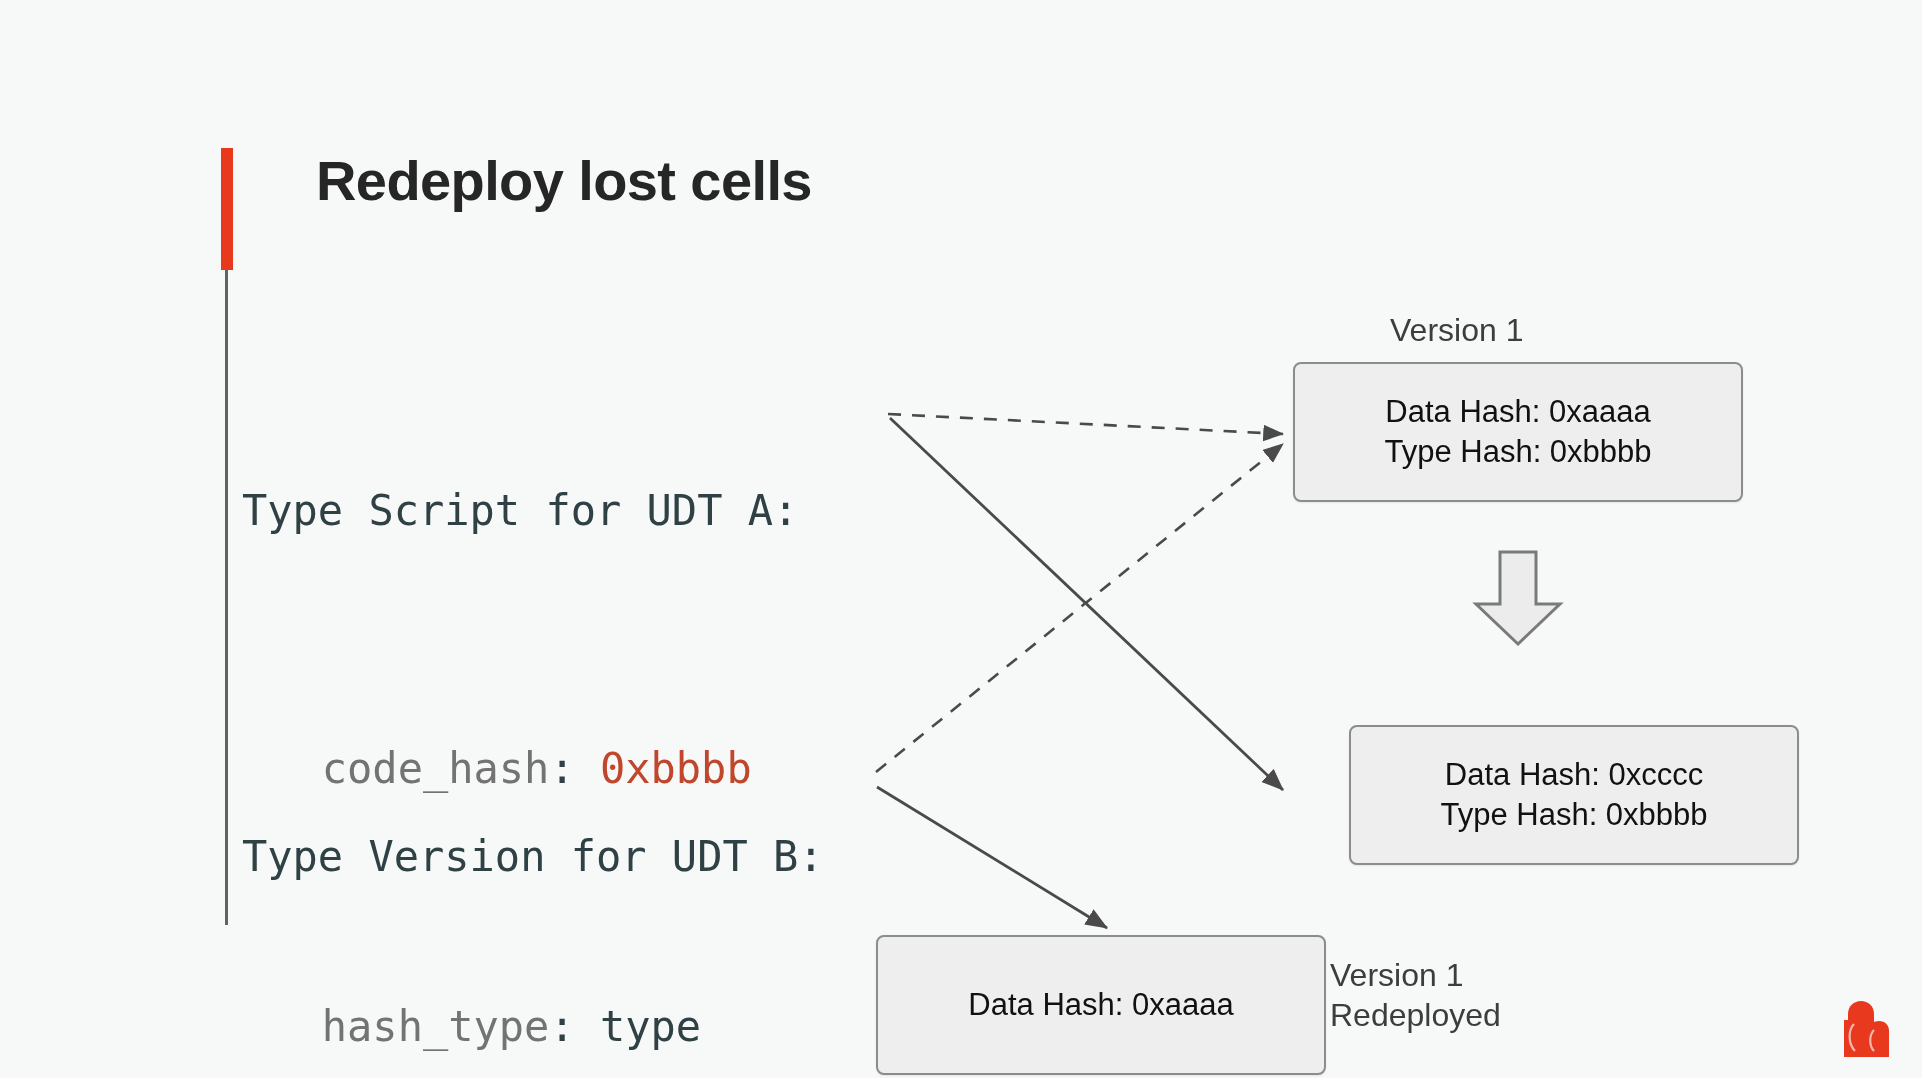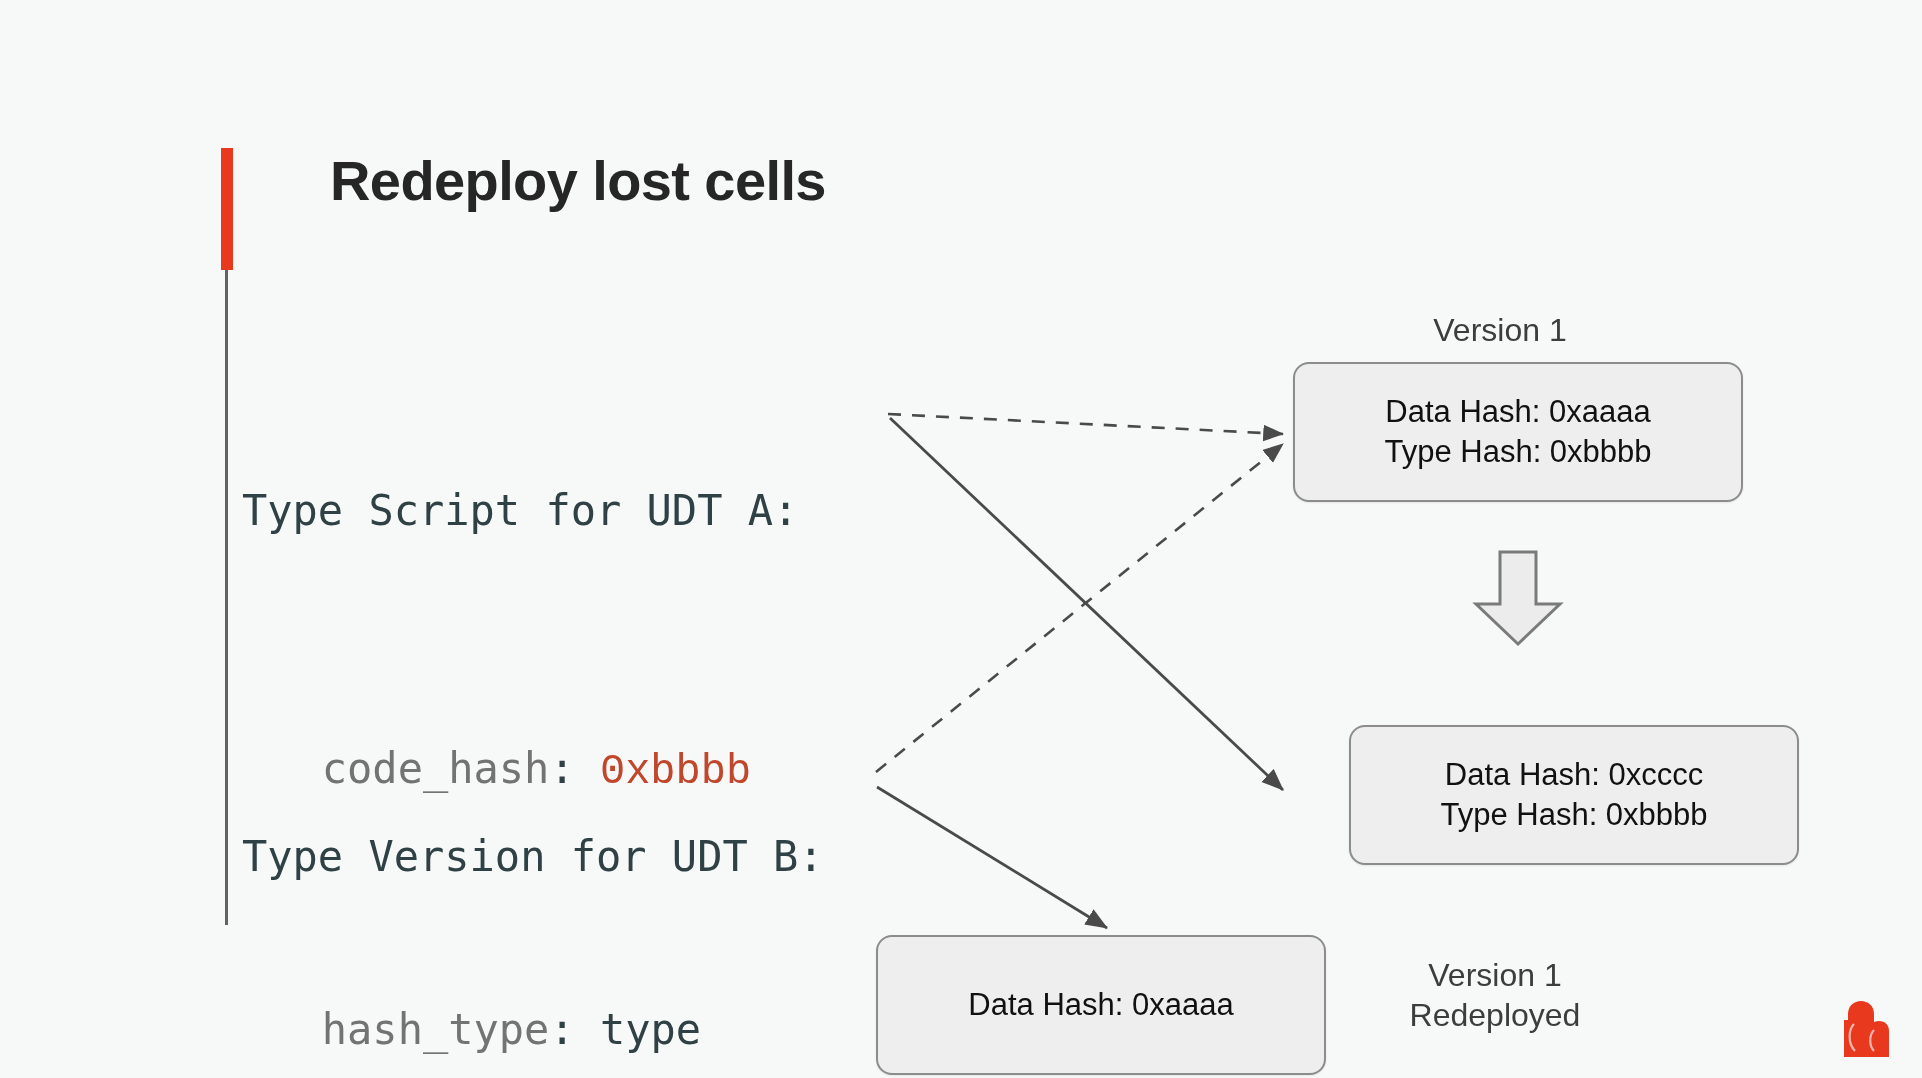--- a/index.html
+++ b/index.html
@@ -38,21 +38,21 @@
     position: absolute;
     left: 225px;
     top: 270px;
     width: 3px;
     height: 655px;
     background: #5d6463;
   }
 
   .slide-title {
     position: absolute;
-    left: 330px;
+    left: 316px;
     top: 152px;
     font-size: 56px;
     font-weight: 700;
     color: #262626;
     letter-spacing: -0.6px;
     line-height: 1.05;
     white-space: nowrap;
   }
 
   
@@ -67,42 +67,42 @@
     letter-spacing: 0px;
   }
   .code-block.first  { top: 296px; }
   .code-block.second { top: 642px; }
 
   .code-line { white-space: pre; }
   .code-line.indented { padding-left: 1.9em; }
 
   .tok-key   { color: #737373; }
   .tok-punct { color: #2f4144; }
-  .tok-hash  { color: #c0472c; font-family: Liberation Mono, monospace; }
+  .tok-hash  { color: #c0472c; }
   .tok-plain { color: #2f4144; }
 
   
   .ver-label {
     position: absolute;
     font-size: 32px;
     font-weight: 500;
     color: #3d3d3d;
-    text-align: center;
+    text-align: left;
     line-height: 1.25;
     white-space: pre-line;
   }
   #ver1-label { left: 1390px; top: 310px; width: 220px; }
   #ver2-label { left: 1400px; top: 670px; width: 220px; }
   #ver1-redeploy-label { left: 1330px; top: 955px; width: 330px; }
 
   .hash-box {
     position: absolute;
     background: #eeeeee;
     border: 2px solid #8c8c8c;
-    border-radius: 16px;
+    border-radius: 8px;
     display: flex;
     flex-direction: column;
     align-items: center;
     justify-content: center;
     font-size: 31px;
     font-weight: 500;
     color: #111111;
     line-height: 1.28;
     box-shadow: 0 1px 2px rgba(0,0,0,0.08);
   }

